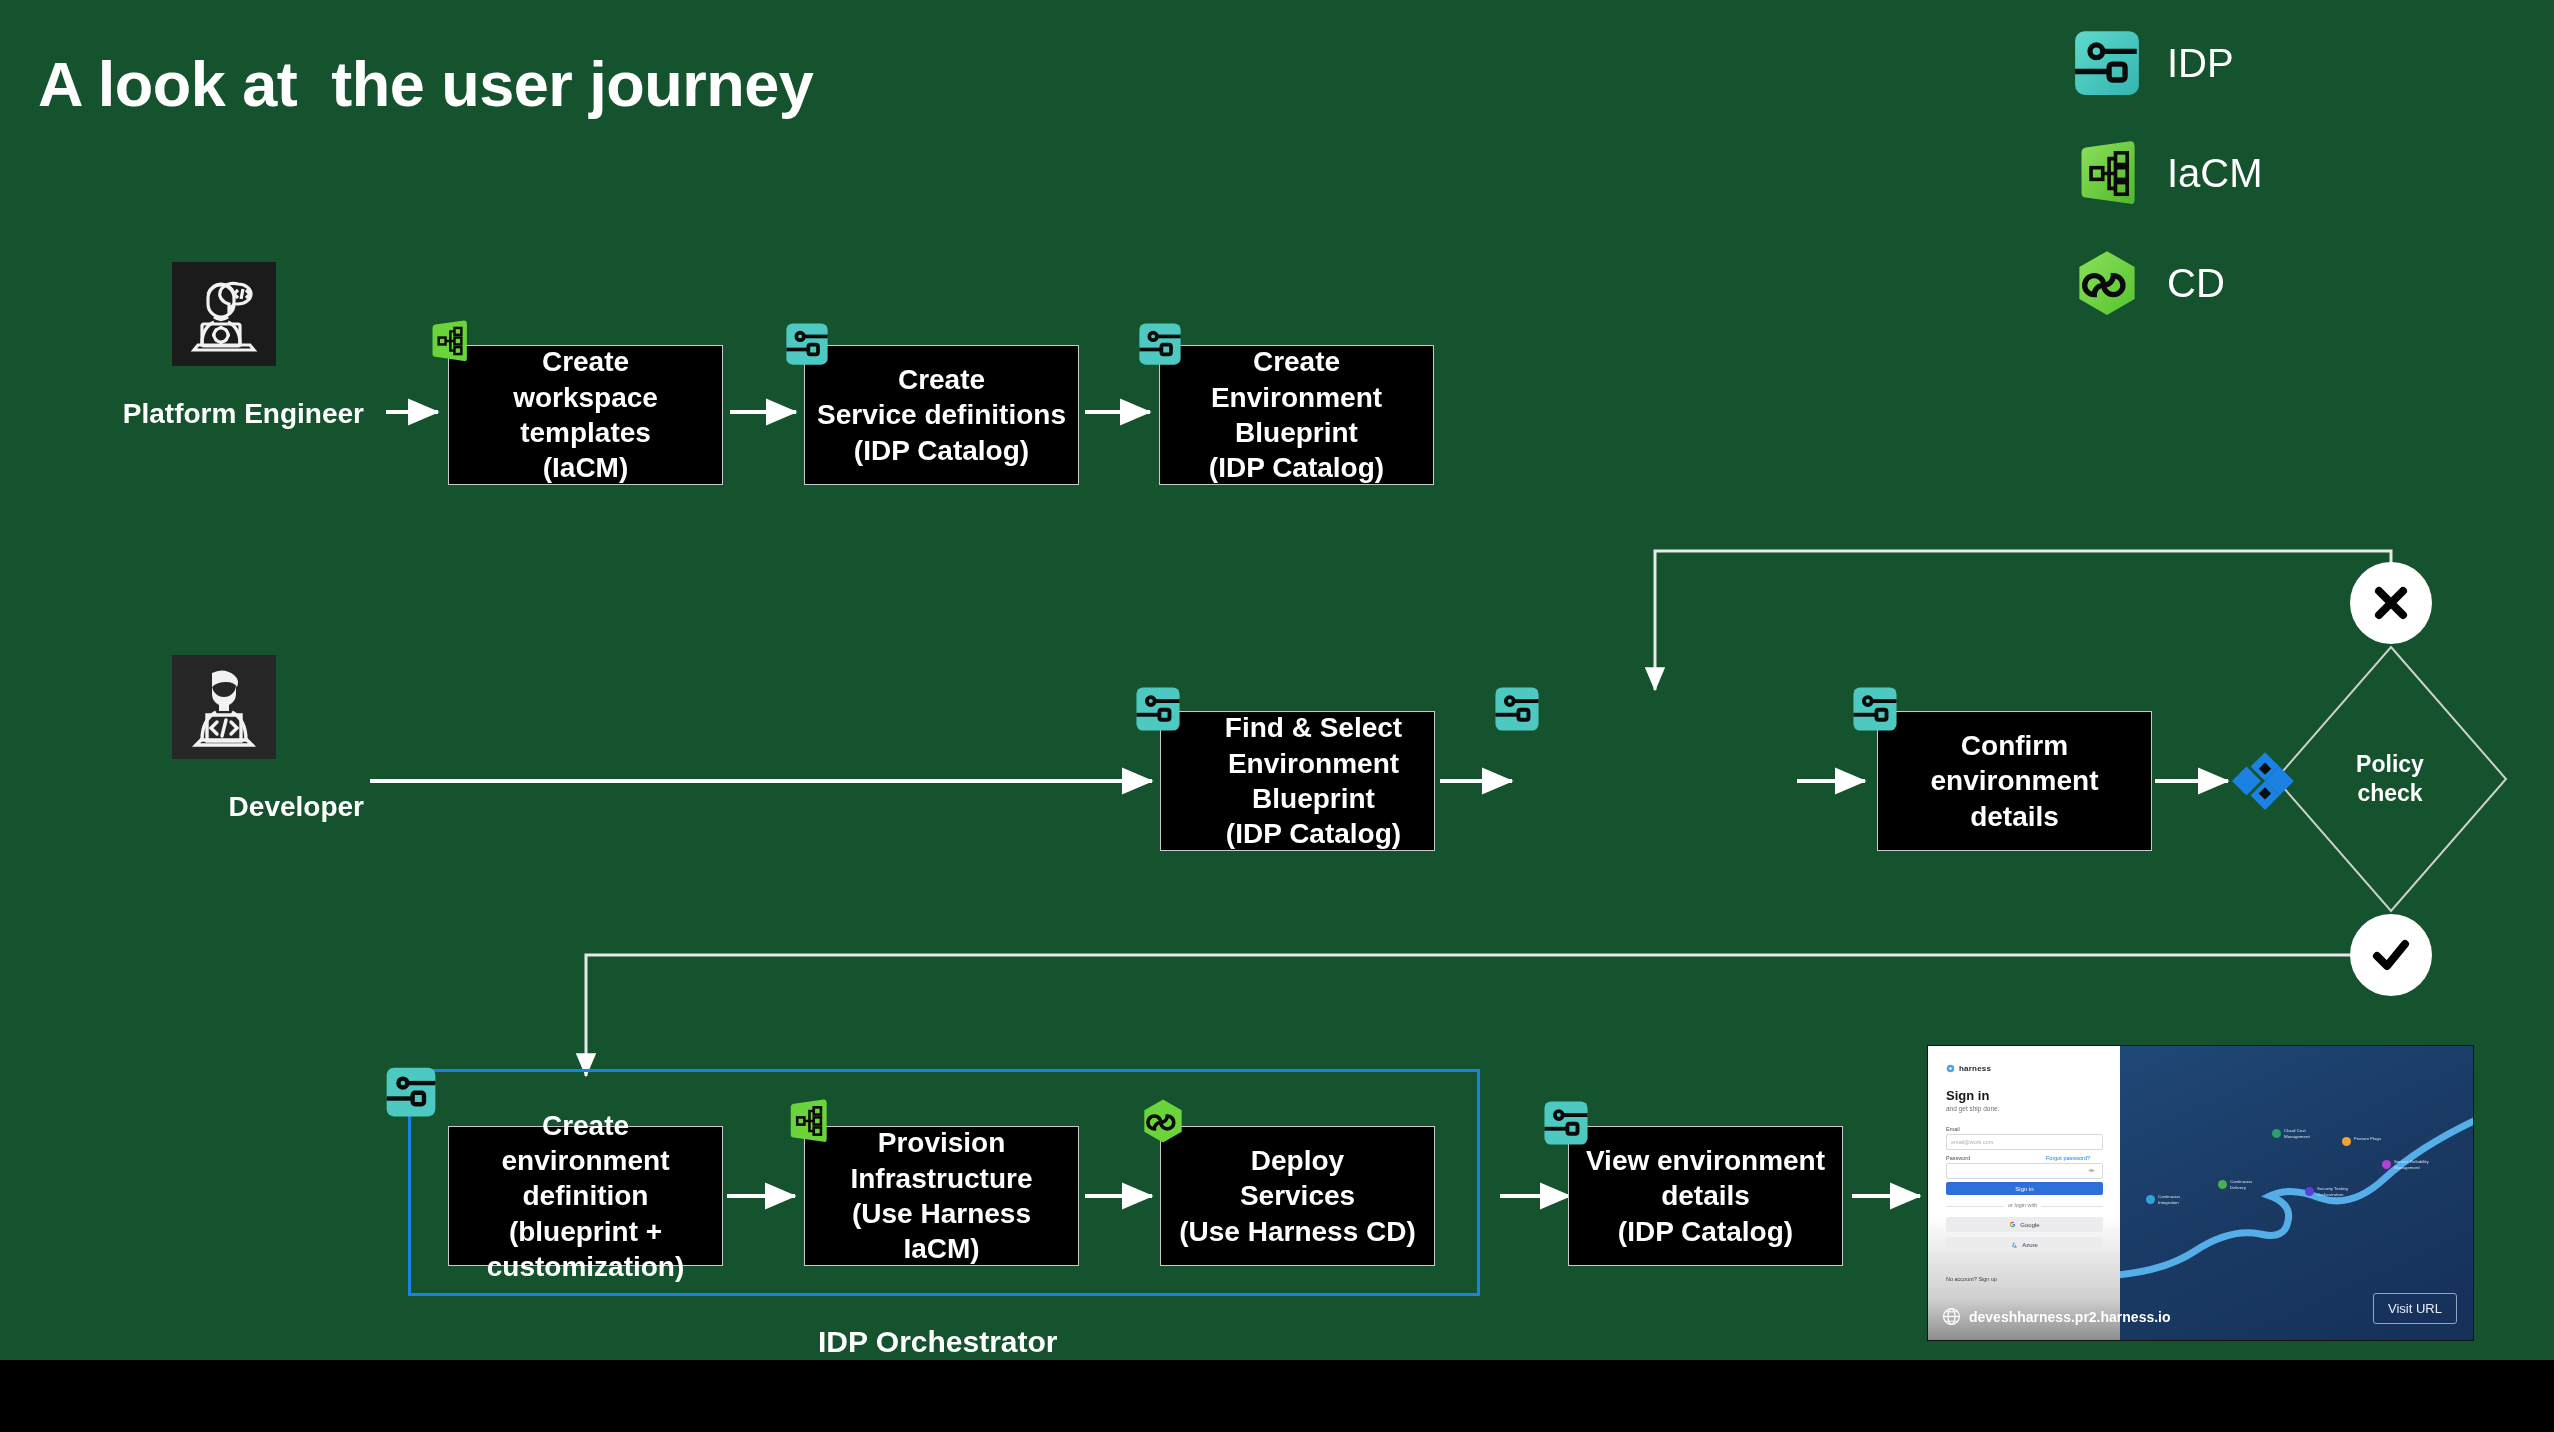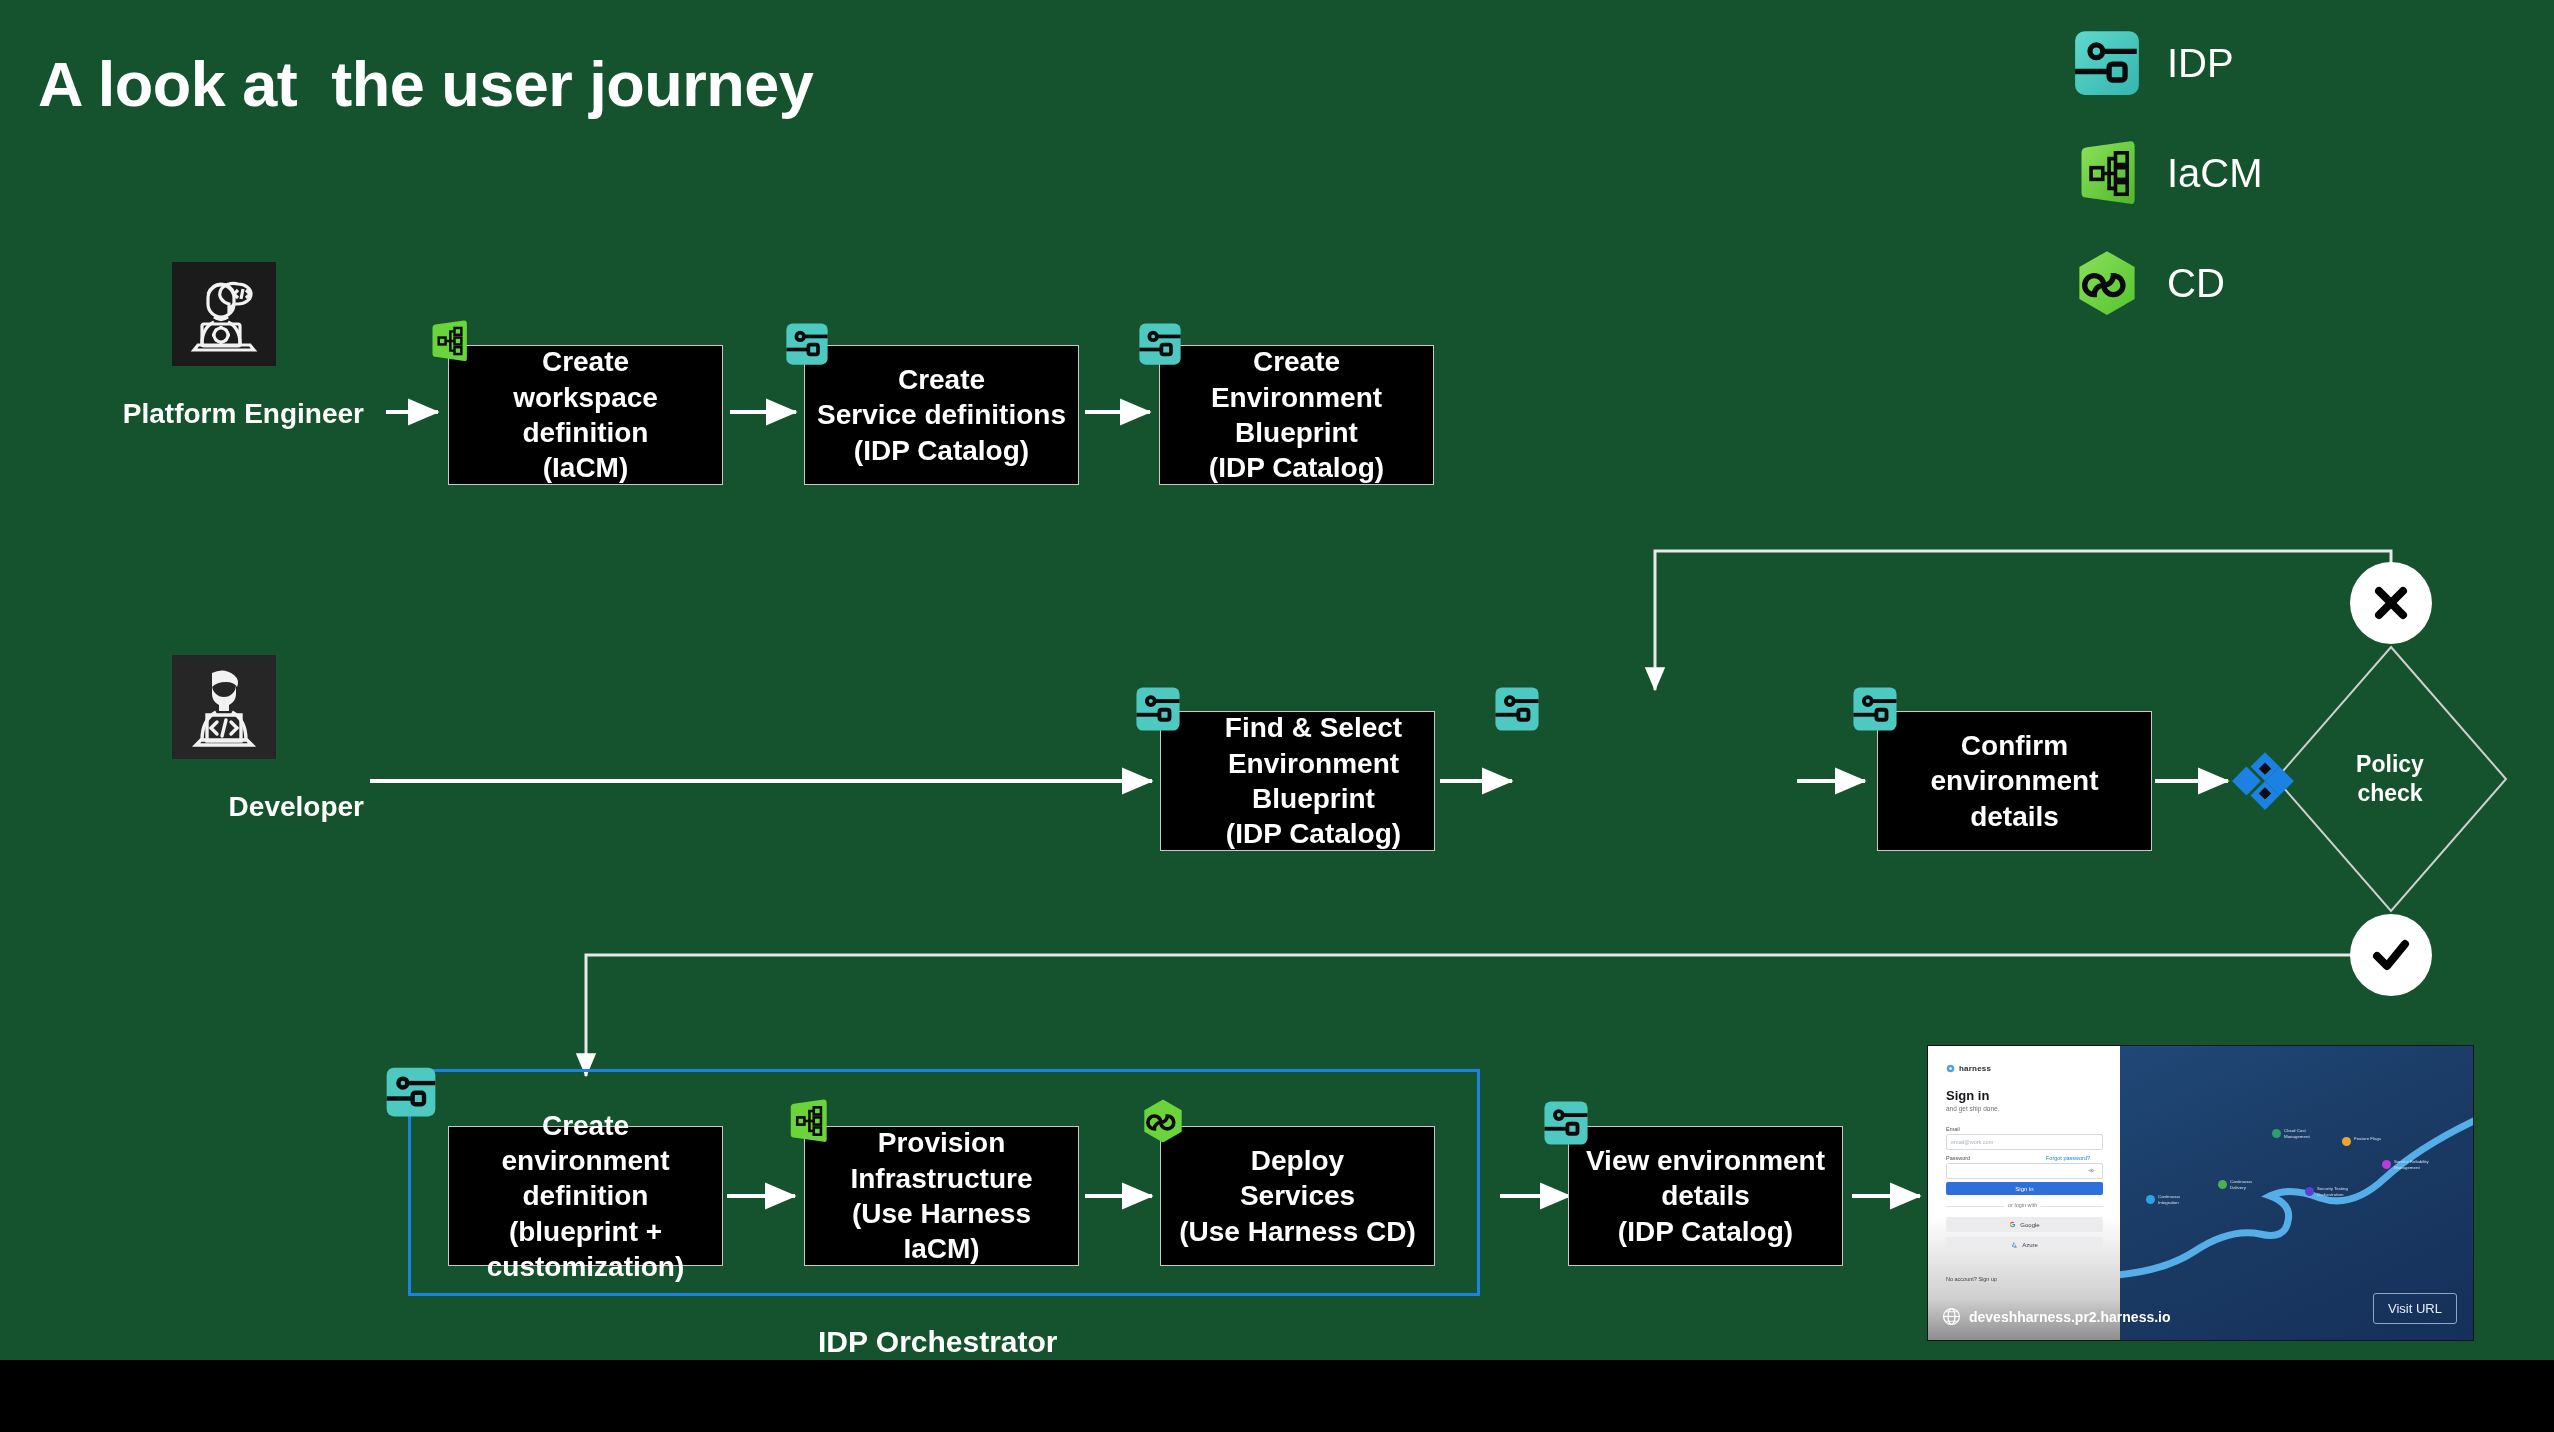--- a/index.html
+++ b/index.html
@@ -242,21 +242,21 @@
         <path d="M66 22 a13 10 0 1 1 0 20 h-4 l-5 6 v-6 a13 10 0 0 1 9 -20 Z"></path>
         <path d="M66 28 l-4 4 l4 4 M74 28 l4 4 l-4 4 M71 27 l-2 10"></path>
       </g>
     </svg>
   </div>
   <div class="abs persona-label" style="left:84px;top:398px;width:280px;">Platform Engineer</div>
 
   <div class="node" style="left:448px;top:345px;width:275px;height:140px;">
     <div class="txt">
       <span>Create</span><br>
-      <span>workspace definition</span><br>
+      <span>workspace templates</span><br>
       <span>(IaCM)</span>
     </div>
   </div>
   <div class="node-badge" style="left:427px;top:319px;">
     <svg width="44" height="44" viewBox="0 0 64 64">
       <path d="M12 8 L54 2 Q58 2 58 7 L58 57 Q58 62 54 61 L12 55 Q8 55 8 50 L8 13 Q8 9 12 8 Z" fill="#6bd43b"></path>
       <g stroke="#0a0a0a" stroke-width="3.6" fill="none">
         <rect x="40" y="13" width="10" height="10"></rect>
           <rect x="40" y="27" width="10" height="10"></rect>
         <rect x="40" y="41" width="10" height="10"></rect>

